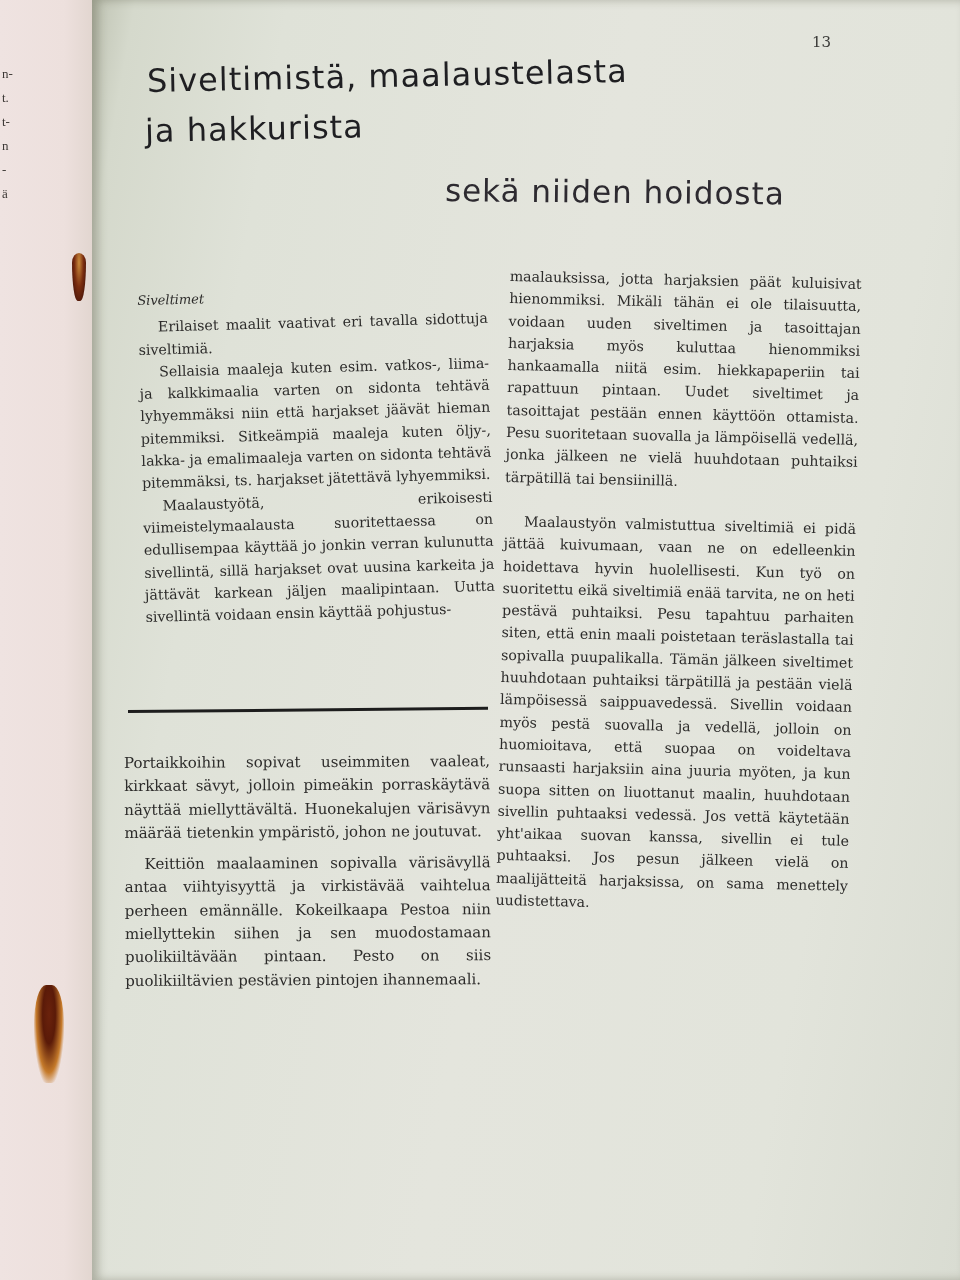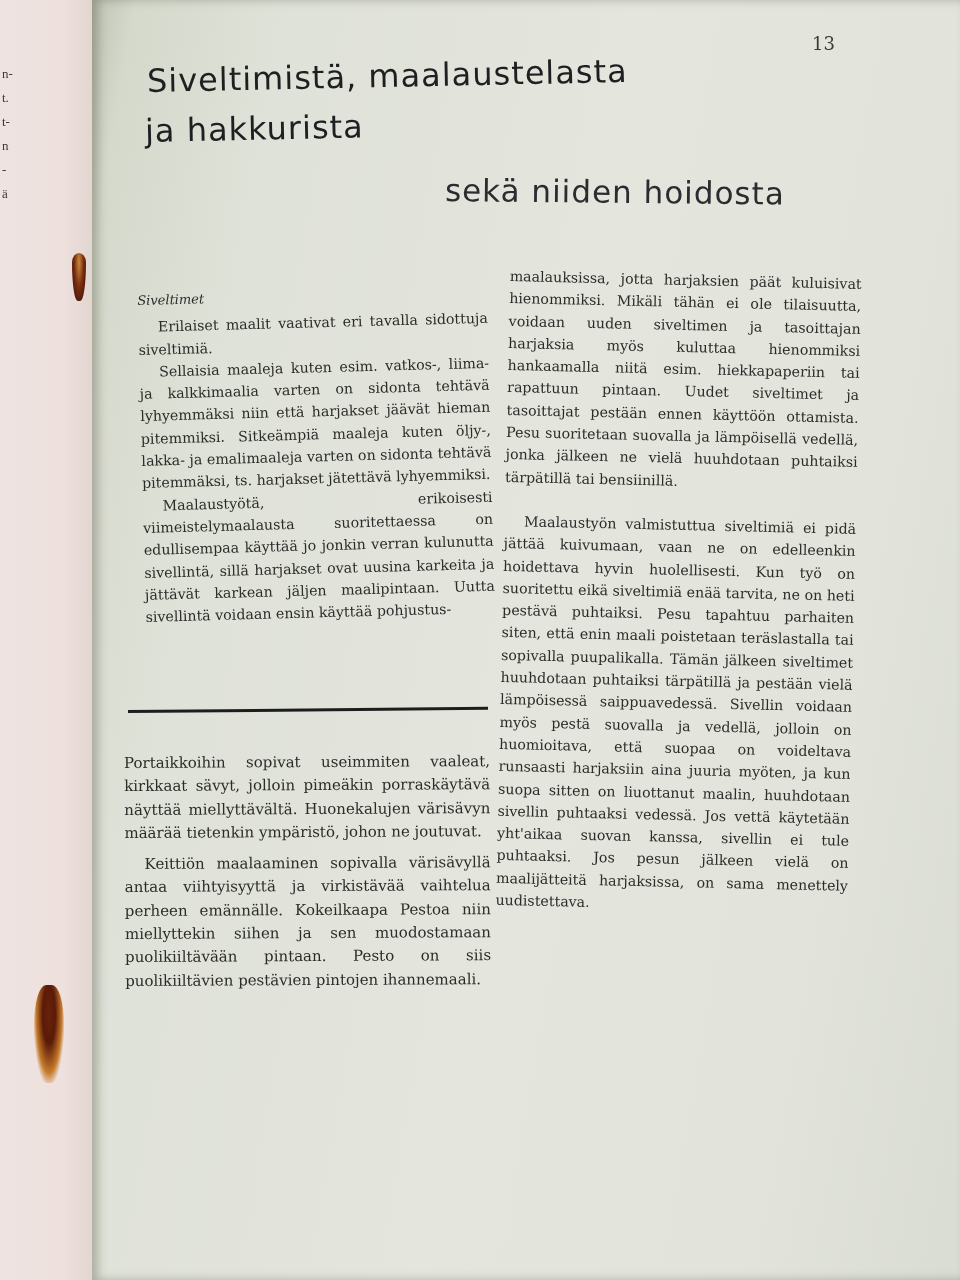--- a/index.html
+++ b/index.html
@@ -27,21 +27,21 @@
       background:radial-gradient(ellipse at 50% 20%,#c98a3a 0%,#7a2d10 45%,#4a160a 80%);
       border-radius:50% 50% 40% 40% / 20% 20% 80% 80%;
     }
     .stain-b {
       position:absolute; left:34px; top:985px; width:30px; height:98px;
       background:radial-gradient(ellipse at 50% 30%,#6a220c 0%,#5a1a08 30%,#c57a2a 60%,rgba(210,140,60,0) 75%);
       border-radius:40%;
     }
     .page-number {
       position:absolute; left:812px; top:33px;
-      font-family:"DejaVu Serif", serif; font-size:18px; color:#3a3a38;
+      font-family:"DejaVu Serif", serif; font-size:15px; color:#3a3a38;
     }
     .title {
       position:absolute; font-family:"DejaVu Sans", sans-serif; color:#1f1f22;
       letter-spacing:1px; white-space:nowrap;
     }
     .title-1 { left:147px; top:62px; font-size:32px; transform:rotate(-1.2deg); transform-origin:left; }
     .title-2 { left:145px; top:112px; font-size:32px; transform:rotate(-1.2deg); transform-origin:left; }
     .title-3 { left:445px; top:172px; font-size:31px; color:#2d2a30; transform:rotate(0.6deg); transform-origin:left; }
     .col {
       position:absolute; font-family:"DejaVu Serif", serif; font-size:14.2px;

